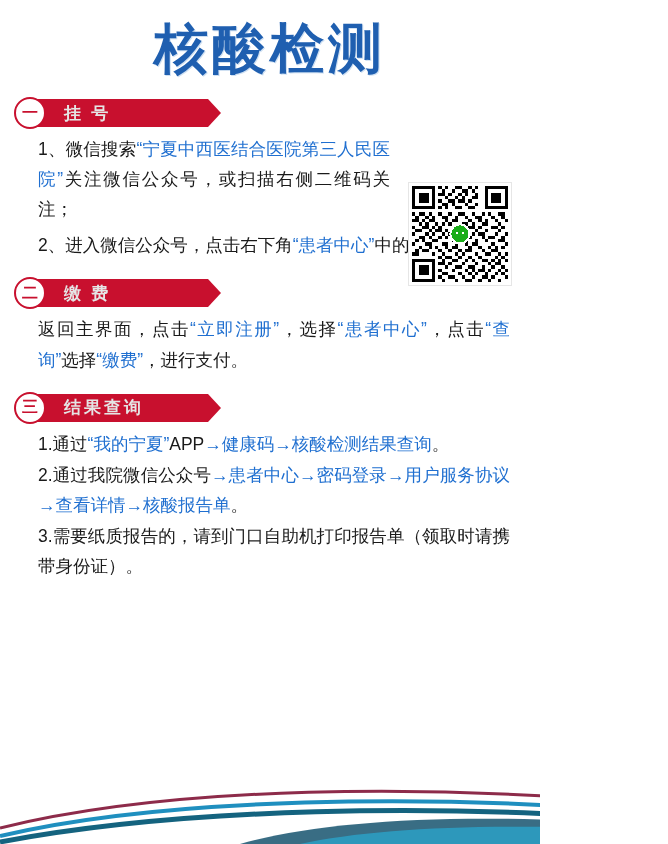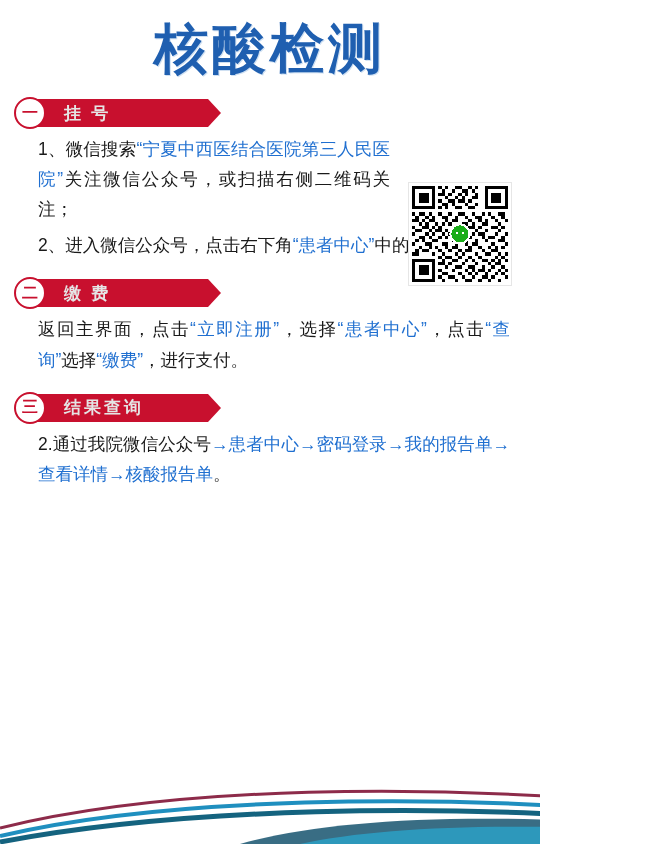--- a/index.html
+++ b/index.html
@@ -402,21 +402,23 @@
     <p class="indent">返回主界面，点击<span class="hl">“立即注册”</span>，选择<span class="hl">“患者中心”</span>，点击<span class="hl">“查询”</span>选择<span class="hl">“缴费”</span>，进行支付。</p>
   </div>
 
   <div class="section-head">
     <div class="ribbon">
       <div class="ribbon-num">三</div>
       <div class="ribbon-label">结果查询</div>
     </div>
   </div>
   <div class="body-block">
-    <p class="indent">2.通过我院微信公众号<span class="hl">→</span><span class="hl">患者中心</span><span class="hl">→</span><span class="hl">密码登录</span><span class="hl">→</span><span class="hl">我的报告单</span><span class="hl">→</span><span class="hl">查看详情</span><span class="hl">→</span><span class="hl">核酸报告单</span>。</p>
+    <p class="indent">1.通过<span class="hl">“我的宁夏”</span>APP<span class="hl">→</span><span class="hl">健康码</span><span class="hl">→</span><span class="hl">核酸检测结果查询</span>。</p>
+    <p class="indent">2.通过我院微信公众号<span class="hl">→</span><span class="hl">患者中心</span><span class="hl">→</span><span class="hl">密码登录</span><span class="hl">→</span><span class="hl">用户服务协议</span><span class="hl">→</span><span class="hl">查看详情</span><span class="hl">→</span><span class="hl">核酸报告单</span>。</p>
+    <p class="indent">3.需要纸质报告的，请到门口自助机打印报告单（领取时请携带身份证）。</p>
   </div>
 
   <div class="footer-art">
     <svg width="668" height="66" viewBox="0 0 668 66">
       <path d="M0,52 C150,10 420,6 668,30 L668,66 L0,66 Z" fill="#ffffff"></path>
       <path d="M0,50 C170,8 430,4 668,28" stroke="#8d2b4a" stroke-width="3" fill="none"></path>
       <path d="M0,58 C160,20 430,14 668,36" stroke="#1f8fbf" stroke-width="4" fill="none"></path>
       <path d="M0,64 C180,30 440,24 668,44" stroke="#14637f" stroke-width="5" fill="none"></path>
       <path d="M240,66 C330,40 480,34 668,48 L668,66 Z" fill="#16536e" opacity="0.85"></path>
       <path d="M300,66 C380,48 520,44 668,54 L668,66 Z" fill="#2aa2c9" opacity="0.8"></path>

